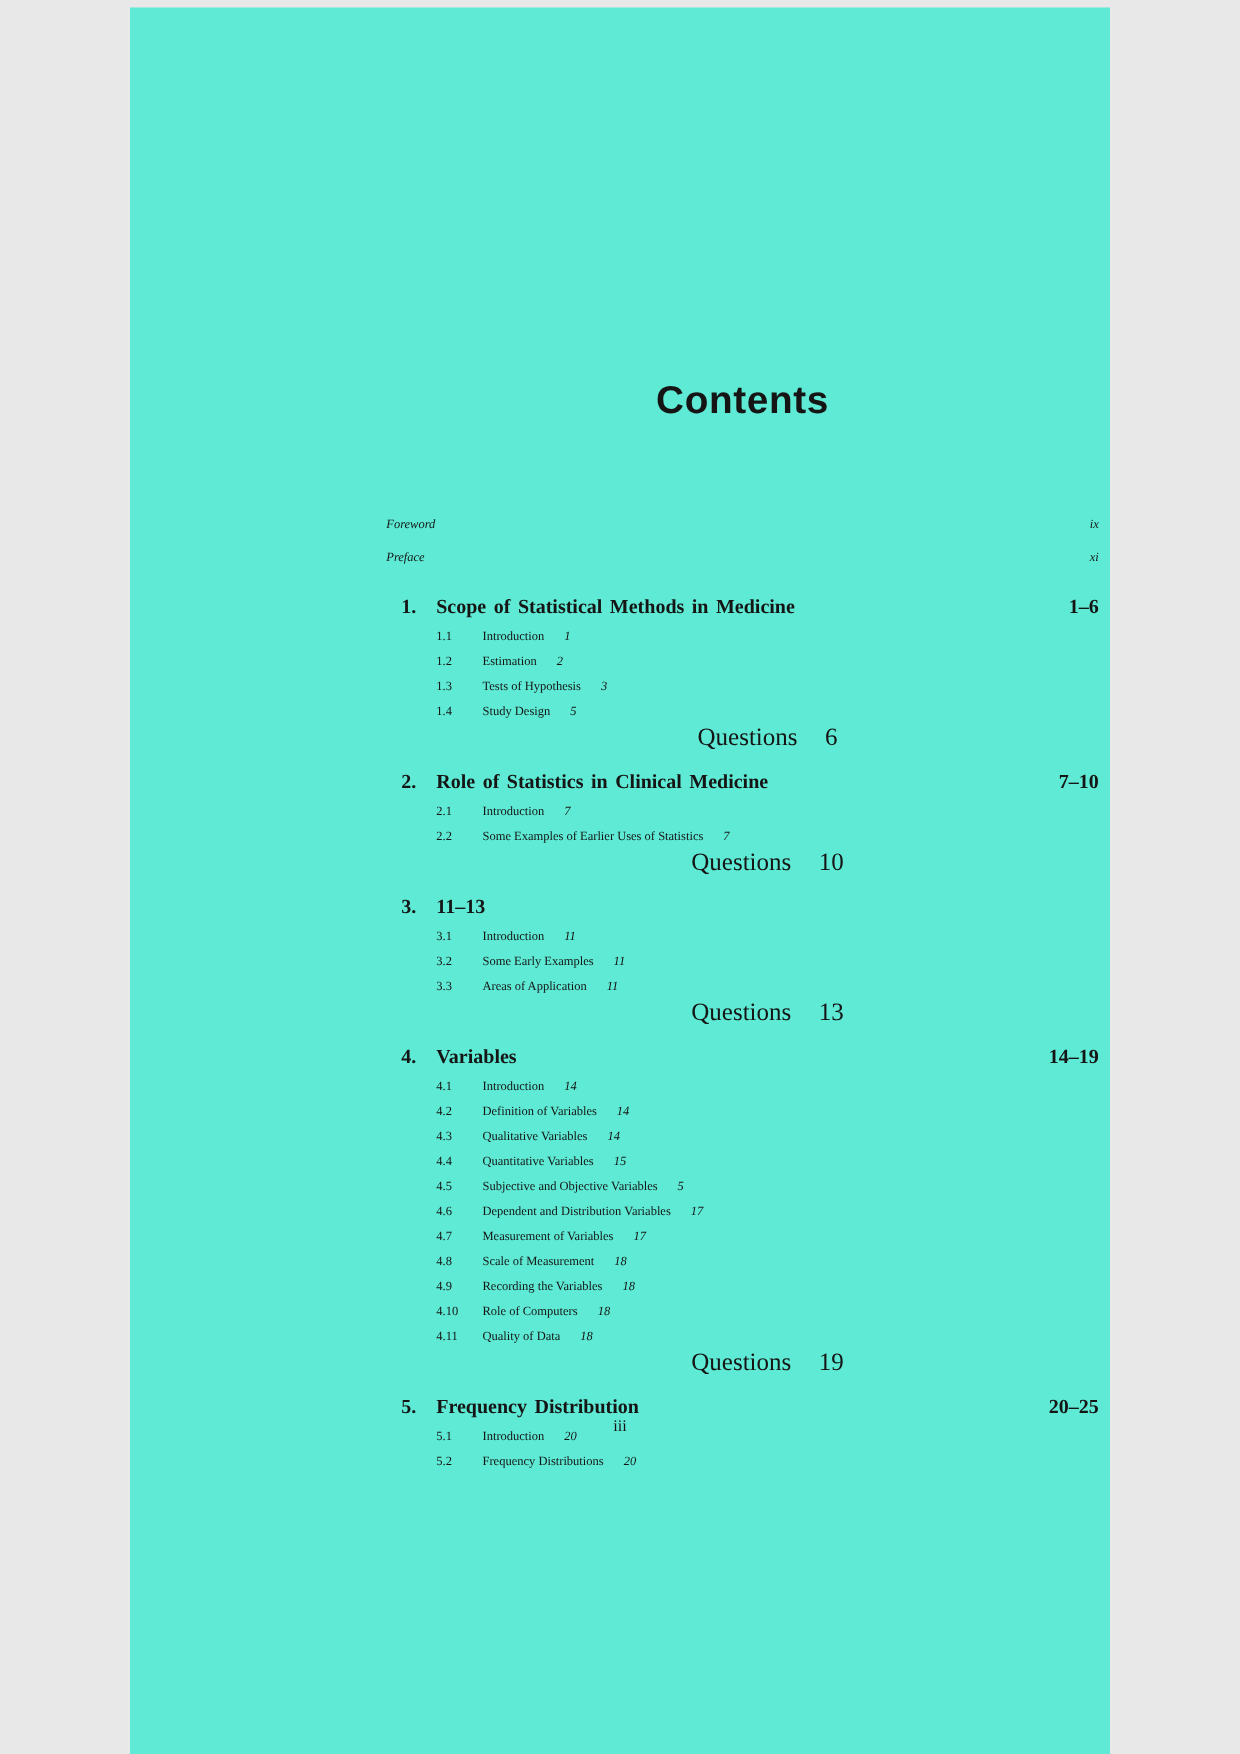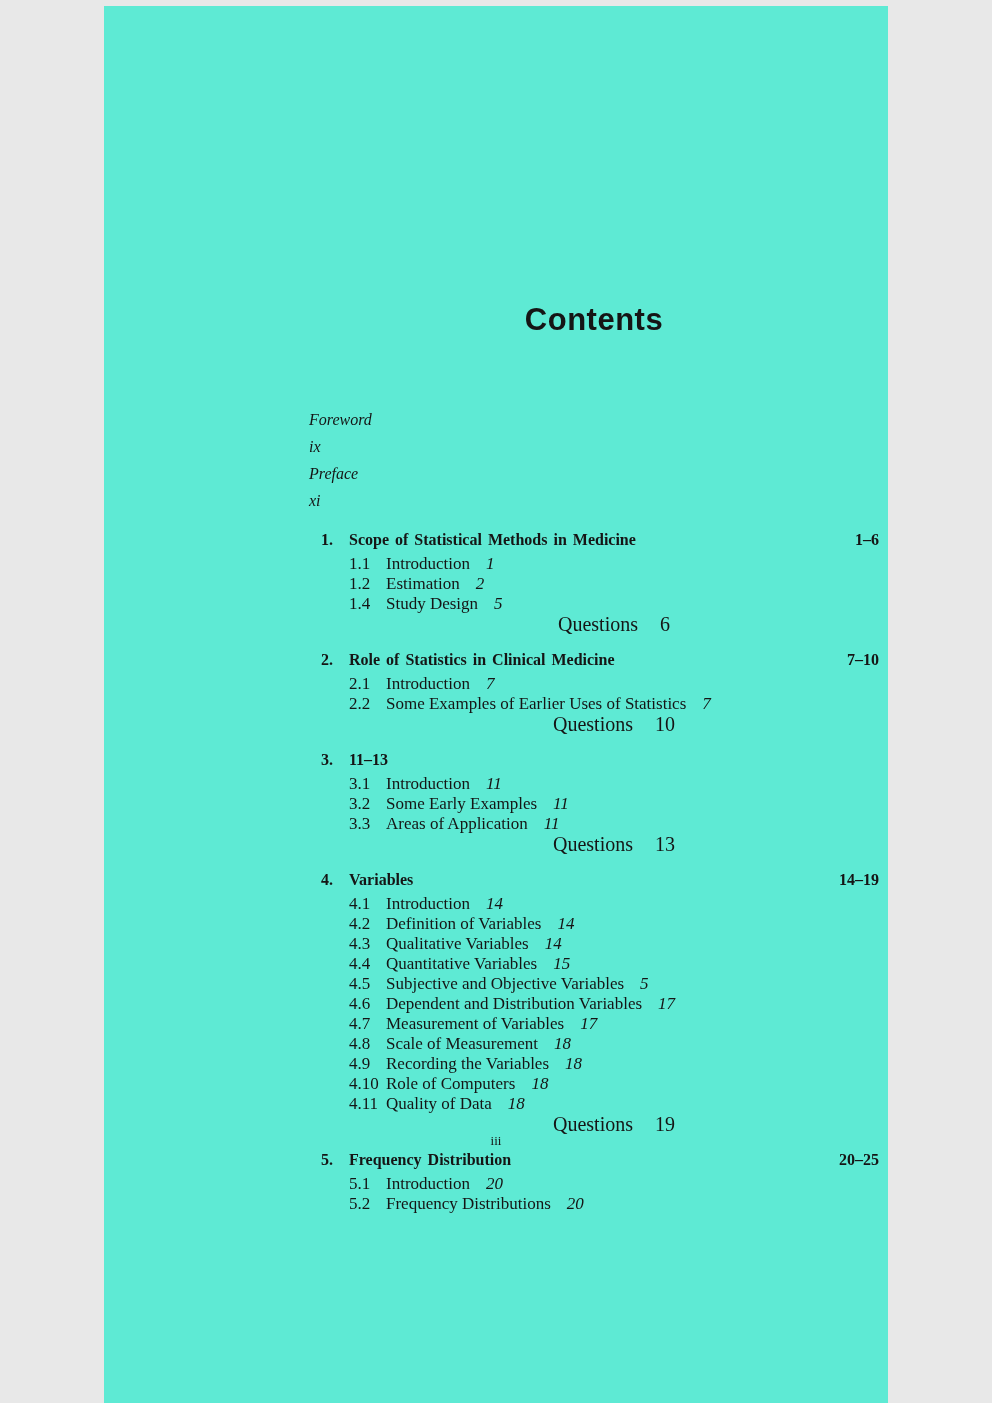--- a/index.html
+++ b/index.html
@@ -30,40 +30,39 @@
     letter-spacing: 0.5px;
     text-align: center;
     margin-top: 296px;
     line-height: 36px;
   }
   .front-matter { margin-top: 68px; }
   .front-row {
     display: flex;
     justify-content: space-between;
     font-style: italic;
-    font-size: 16px;
+    font-size: 10px;
     line-height: 27px;
-    flex-direction: column;
   }
   .chapters { margin-top: 8px; }
   .chapter { margin-top: 15px; }
   .ch-head {
     display: flex;
     font-weight: bold;
     font-size: 16px;
     line-height: 22px;
     word-spacing: 2px;
   }
   .ch-num { width: 40px; padding-left: 12px; flex: none; }
   .ch-title { flex: 1; }
   .ch-pages { flex: none; word-spacing: 0; }
   .sub-items { margin-top: 3px; }
   .sub-item {
     display: flex;
-    font-size: 17px;
+    font-size: 10px;
     line-height: 20px;
     padding-left: 40px;
   }
   .sub-num { width: 37px; flex: none; }
   .sub-label { white-space: nowrap; }
   .sub-page { font-style: italic; margin-left: 16px; }
   .questions-row {
     display: flex;
     font-size: 20px;
     line-height: 20px;
@@ -113,20 +112,25 @@
     <span class="sub-label">Introduction</span>
     <span class="sub-page">1</span>
   </div>
 
   <div class="sub-item">
     <span class="sub-num">1.2</span>
     <span class="sub-label">Estimation</span>
     <span class="sub-page">2</span>
   </div>
 
+  <div class="sub-item">
+    <span class="sub-num">1.3</span>
+    <span class="sub-label">Tests of Hypothesis</span>
+    <span class="sub-page">3</span>
+  </div>
 
   <div class="sub-item">
     <span class="sub-num">1.4</span>
     <span class="sub-label">Study Design</span>
     <span class="sub-page">5</span>
   </div>
 
   <div class="questions-row">
     <span>Questions</span>
     <span class="q-page">6</span>

